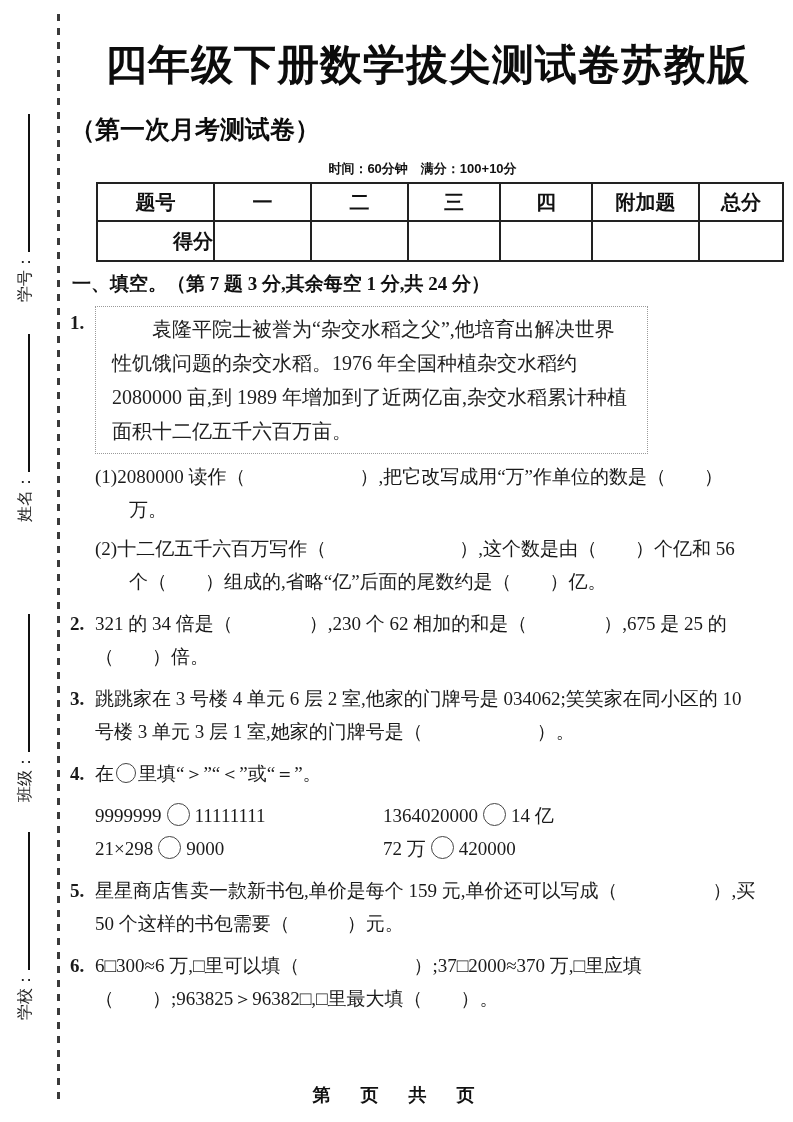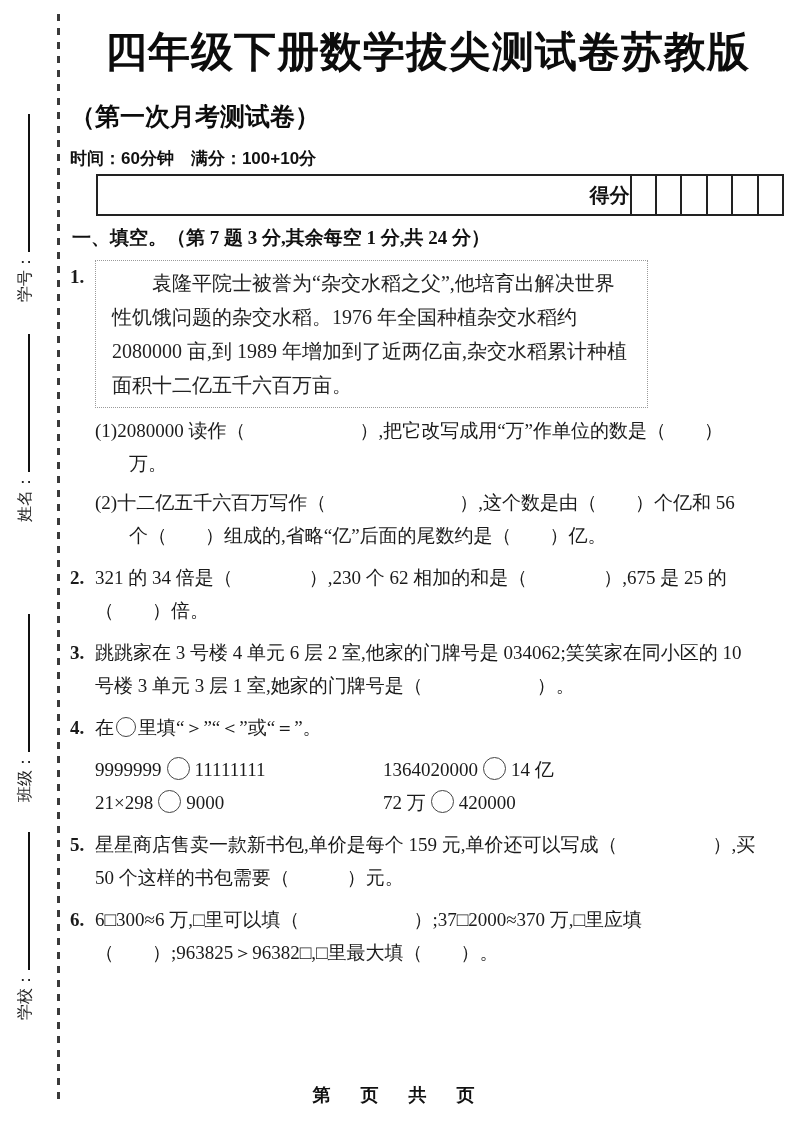--- a/index.html
+++ b/index.html
@@ -15,35 +15,35 @@
   }
   
   .margin-group {
     position:absolute; left:-80px; width:212px; height:24px;
     transform:rotate(-90deg); white-space:nowrap;
     font-family:"Liberation Sans","DejaVu Sans",sans-serif;
     font-size:16px; color:#222;
   }
   .m-line { display:inline-block; width:138px; height:14px; border-bottom:2px solid #111; margin-left:2px; }
   
-  .content { position:absolute; left:70px; top:0; width:715px; }
+  .content { position:absolute; left:70px; top:13px; width:715px; }
   .title {
     margin:24px 0 0 0; text-align:center;
     font-family:"Liberation Sans","DejaVu Sans",sans-serif;
     font-size:42px; font-weight:900; letter-spacing:1px; color:#0c0c0c;
   }
   .subtitle {
     margin:20px 0 0 0; 
     font-family:"Liberation Sans","DejaVu Sans",sans-serif;
     font-size:25px; font-weight:900; color:#0c0c0c;
   }
   .meta {
-    margin-top:14px; padding-right:10px; text-align:left;
+    margin-top:14px; padding-right:10px; text-align:center;
     font-family:"Liberation Sans","DejaVu Sans",sans-serif;
-    font-size:17px; font-weight:bold; color:#111;
+    font-size:13px; font-weight:bold; color:#111;
   }
   table.score {
     border-collapse:collapse; margin:4px 0 0 26px; width:688px;
     font-size:20px; font-weight:bold; color:#111;
   }
   table.score td { border:2px solid #222; text-align:center; padding:0; }
   table.score tr.hdr td { height:36px; }
   table.score tr.scr td { height:38px;text-align:right; }
   table.score td.lbl { text-align:center; }
   .section-heading { margin:9px 0 0 2px; font-size:19px; font-weight:bold; color:#111; }
@@ -89,20 +89,29 @@
   </div>
 
   <div class="content">
 
     <h1 class="title">四年级下册数学拔尖测试卷苏教版</h1>
     <h2 class="subtitle">（第一次月考测试卷）</h2>
     <div class="meta">时间：60分钟　满分：100+10分</div>
 
     <table class="score">
       <tbody>
+          <tr class="hdr">
+        <td style="width:115px;">题号</td>
+        <td style="width:95px;">一</td>
+        <td style="width:95px;">二</td>
+        <td style="width:90px;">三</td>
+        <td style="width:90px;">四</td>
+        <td style="width:105px;">附加题</td>
+        <td>总分</td>
+      </tr>
       <tr class="scr">
         <td class="lbl">得分</td>
         <td></td>
         <td></td>
         <td></td>
         <td></td>
         <td></td>
         <td></td>
       </tr>
     </tbody>

